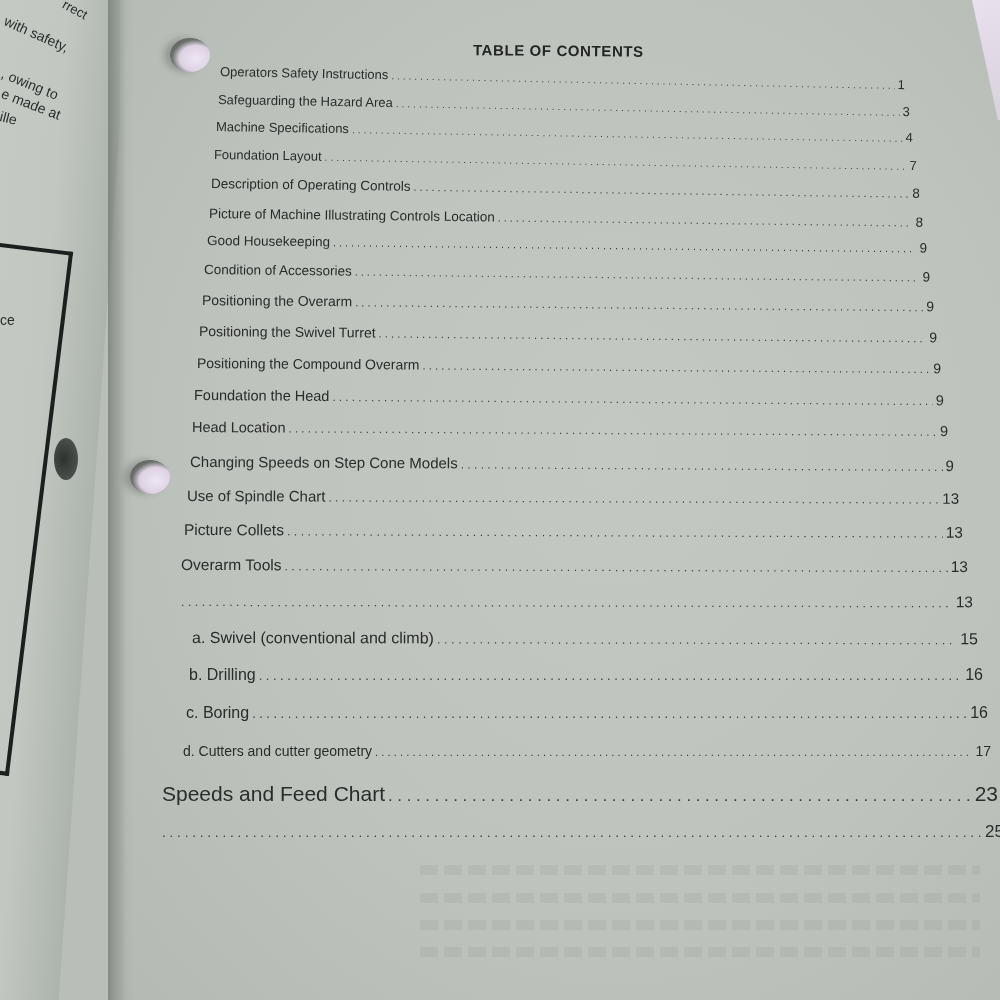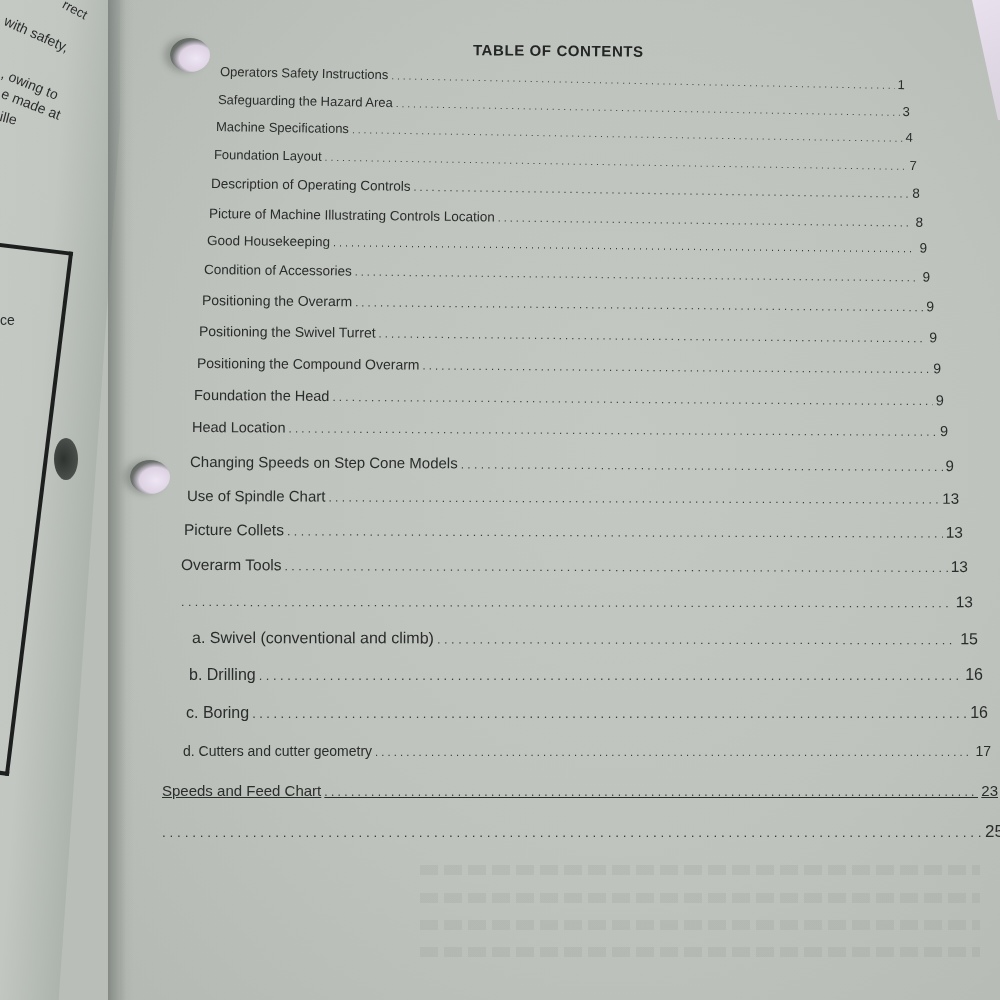--- a/index.html
+++ b/index.html
@@ -285,21 +285,21 @@
   <div class="toc-row" style="left:186px; top:704px; width:802px; font-size:16px;">
     <span class="toc-label">c.  Boring</span>
     <span class="toc-leader"></span>
     <span class="toc-page">16</span>
   </div>
   <div class="toc-row" style="left:183px; top:743px; width:808px; font-size:14px;">
     <span class="toc-label">d.  Cutters and cutter geometry</span>
     <span class="toc-leader"></span>
     <span class="toc-page">17</span>
   </div>
-  <div class="toc-row" style="left:162px; top:782px; width:836px; font-size:15px;text-decoration:underline;">
+  <div class="toc-row" style="left:162px; top:782px; width:836px; font-size:21px;">
     <span class="toc-label">Speeds and Feed Chart</span>
     <span class="toc-leader"></span>
     <span class="toc-page">23</span>
   </div>
   <div class="toc-row" style="left:159px; top:822px; width:845px; font-size:17px;">
     <span class="toc-leader"></span>
     <span class="toc-page">25</span>
   </div>
 </div>
 

